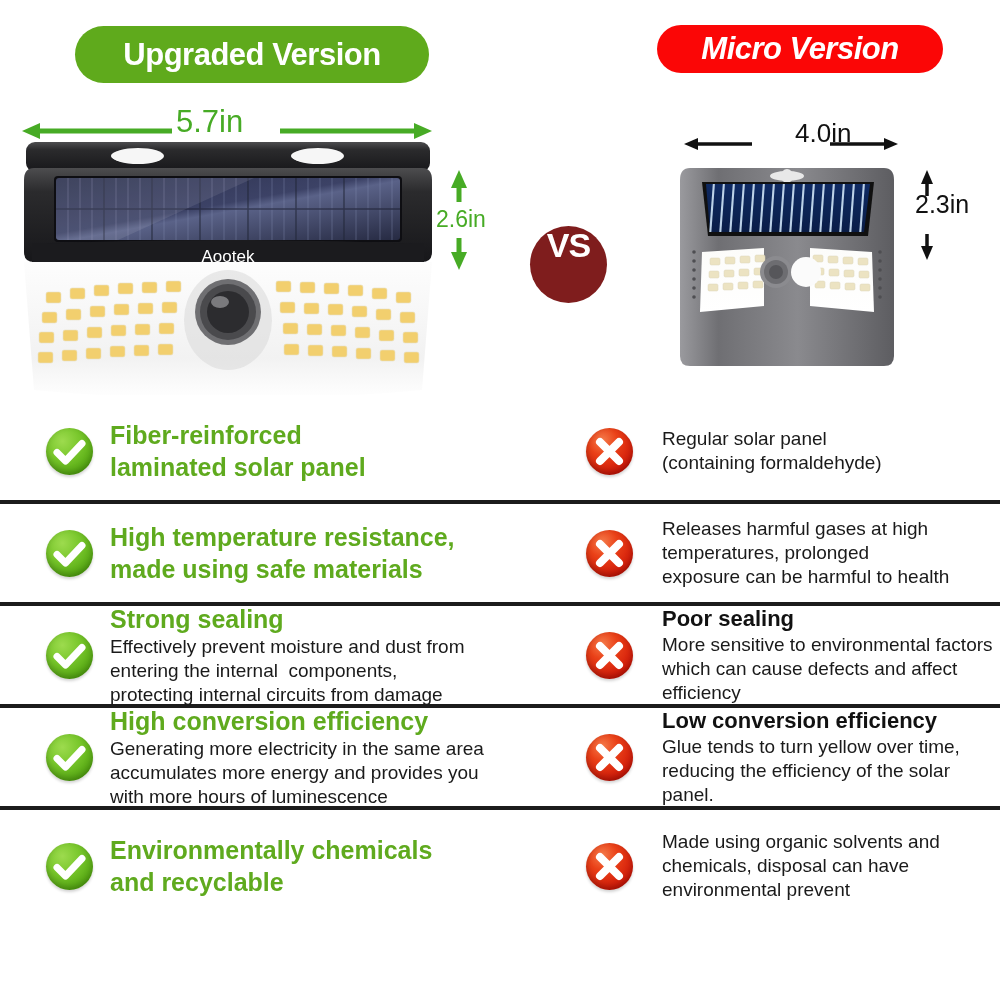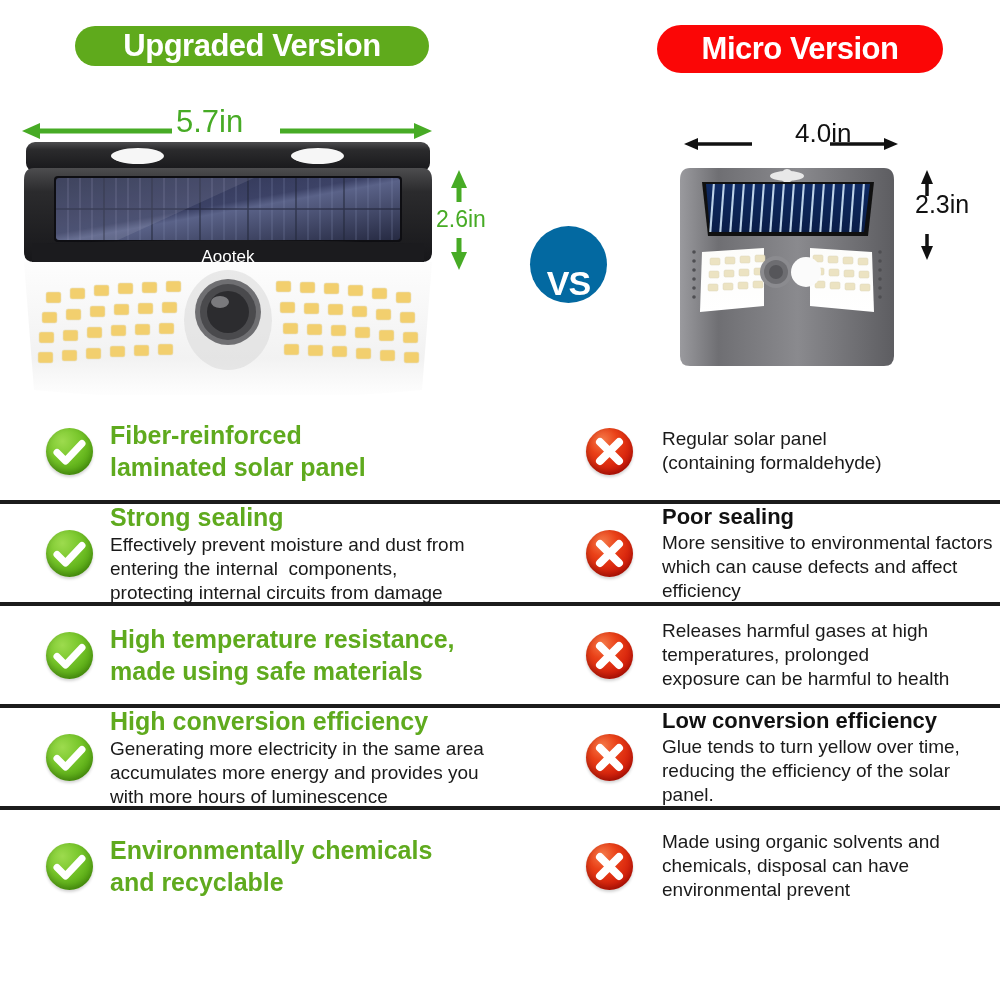--- a/index.html
+++ b/index.html
@@ -26,29 +26,30 @@
     align-items: center;
     justify-content: center;
     border-radius: 999px;
     color: #ffffff;
     font-weight: bold;
     letter-spacing: -0.5px;
     white-space: nowrap;
   }
   #badge-upgraded {
     left: 75px; top: 26px;
-    width: 354px; height: 40px;
+    width: 354px; height: 57px;
     background: #5faa1c;
     font-size: 31px;
   }
   #badge-micro {
     left: 657px; top: 25px;
     width: 286px; height: 48px;
     background: #fb0606;
     font-size: 31px;
+    font-style: italic;
   }
 
   
   .product-area { position: absolute; }
 
   
   .dim-label {
     position: absolute;
     font-weight: normal;
     white-space: nowrap;
@@ -62,24 +63,24 @@
   #dim-h-right { left: 915px; top: 190px; font-size: 25px; font-weight: normal;}
 
   .arrow-svg { position: absolute; overflow: visible; }
 
   
   #vs-badge {
     position: absolute;
     left: 530px; top: 226px;
     width: 77px; height: 77px;
     border-radius: 50%;
-    background: #0369a1;
+    background: #7f1d1d;
     color: #ffffff;
     display: flex;
-    align-items: flex-end;
+    align-items: flex-start;
     justify-content: center;
     font-size: 34px;
     font-weight: bold;
     letter-spacing: -1px;
   }
 
   
   #compare {
     position: absolute;
     left: 0; top: 402px;
@@ -470,69 +471,69 @@
         </div>
       </div>
       <div class="row">
         <div class="cell cell-pro">
           <div class="mark check">
             <svg viewBox="0 0 47 47">
               <path d="M11 24.5 L19.5 33 L36 15.5" stroke="#ffffff" stroke-width="7" stroke-linecap="round" stroke-linejoin="round" fill="none"></path>
             </svg>
           </div>
           <div class="textblock">
-            <div class="hl-green">Strong sealing</div>
-            <div class="body-txt">
-              <span class="line">Effectively prevent moisture and dust from</span>
-              <span class="line">entering the internal  components,</span>
-              <span class="line">protecting internal circuits from damage</span>
+            <div class="hl-green">
+              <span class="line">High temperature resistance,</span>
+              <span class="line">made using safe materials</span>
             </div>
           </div>
         </div>
         <div class="cell cell-con">
           <div class="mark cross">
             <svg viewBox="0 0 47 47">
               <path d="M14 14 L33 33 M33 14 L14 33" stroke="#ffffff" stroke-width="8" stroke-linecap="round"></path>
             </svg>
           </div>
           <div class="textblock">
-            <div class="hl-black">Poor sealing</div>
-            <div class="body-txt">
-              <span class="line">More sensitive to environmental factors</span>
-              <span class="line">which can cause defects and affect</span>
-              <span class="line">efficiency</span>
+            <div class="body-txt">
+              <span class="line">Releases harmful gases at high</span>
+              <span class="line">temperatures, prolonged</span>
+              <span class="line">exposure can be harmful to health</span>
             </div>
           </div>
         </div>
       </div>
       <div class="row">
         <div class="cell cell-pro">
           <div class="mark check">
             <svg viewBox="0 0 47 47">
               <path d="M11 24.5 L19.5 33 L36 15.5" stroke="#ffffff" stroke-width="7" stroke-linecap="round" stroke-linejoin="round" fill="none"></path>
             </svg>
           </div>
           <div class="textblock">
-            <div class="hl-green">
-              <span class="line">High temperature resistance,</span>
-              <span class="line">made using safe materials</span>
+            <div class="hl-green">Strong sealing</div>
+            <div class="body-txt">
+              <span class="line">Effectively prevent moisture and dust from</span>
+              <span class="line">entering the internal  components,</span>
+              <span class="line">protecting internal circuits from damage</span>
             </div>
           </div>
         </div>
         <div class="cell cell-con">
           <div class="mark cross">
             <svg viewBox="0 0 47 47">
               <path d="M14 14 L33 33 M33 14 L14 33" stroke="#ffffff" stroke-width="8" stroke-linecap="round"></path>
             </svg>
           </div>
           <div class="textblock">
-            <div class="body-txt">
-              <span class="line">Releases harmful gases at high</span>
-              <span class="line">temperatures, prolonged</span>
-              <span class="line">exposure can be harmful to health</span>
+            <div class="hl-black">Poor sealing</div>
+            <div class="body-txt">
+              <span class="line">More sensitive to environmental factors</span>
+              <span class="line">which can cause defects and affect</span>
+              <span class="line">efficiency</span>
             </div>
           </div>
         </div>
       </div>
       <div class="row">
         <div class="cell cell-pro">
           <div class="mark check">
             <svg viewBox="0 0 47 47">
               <path d="M11 24.5 L19.5 33 L36 15.5" stroke="#ffffff" stroke-width="7" stroke-linecap="round" stroke-linejoin="round" fill="none"></path>
             </svg>

